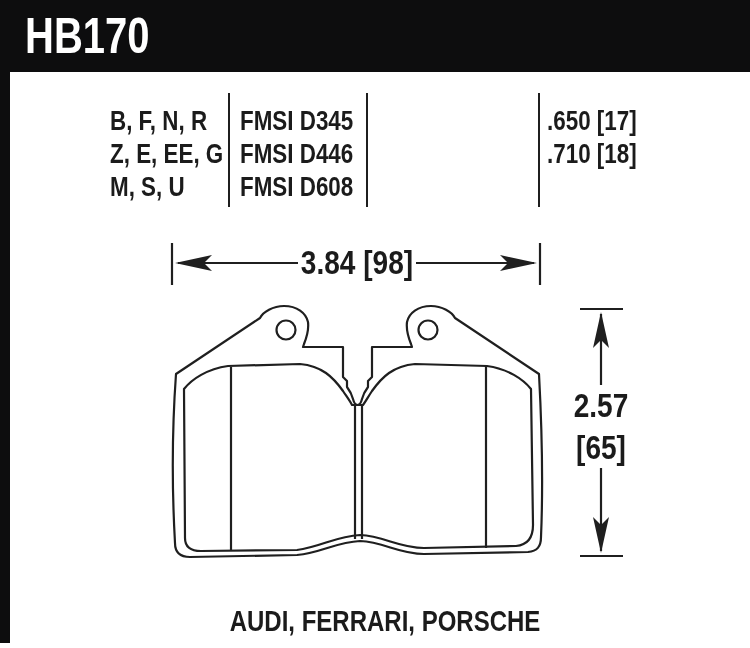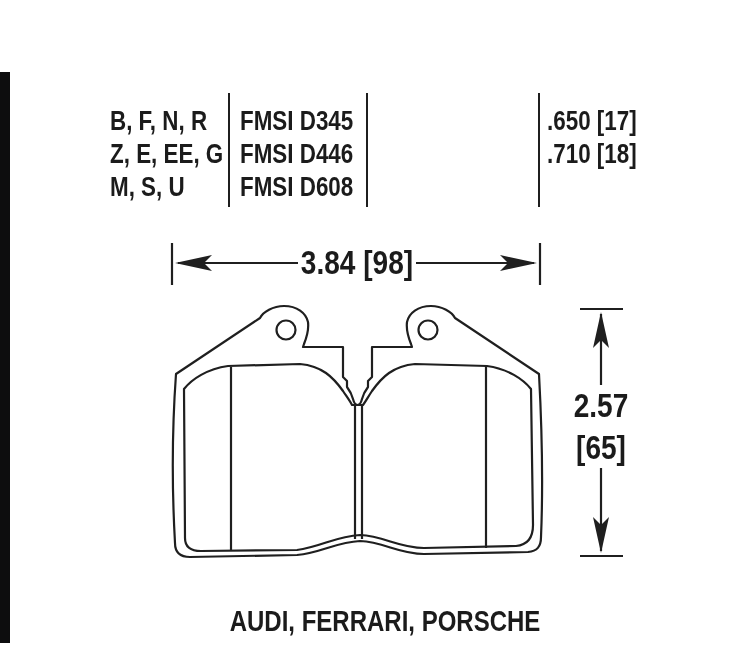--- a/index.html
+++ b/index.html
@@ -29,20 +29,23 @@
     position:absolute;font-weight:bold;font-size:30px;color:#1b1b1b;white-space:nowrap;
     transform:translate(-50%,-50%) scaleX(0.8);
   }
   svg.art{position:absolute;left:0;top:0;}
 </style>
 </head>
 <body>
 
 <div class="page">
 
+  <div class="topbar">
+    <span class="partnum">HB170</span>
+  </div>
 
   <div class="left-strip"></div>
 
   <div class="vline" style="left:228px;"></div>
   <div class="vline" style="left:366px;"></div>
   <div class="vline" style="left:538px;"></div>
 
   <div class="cell" style="left:110px;top:104px;">B, F, N, R</div>
   <div class="cell" style="left:110px;top:137px;">Z, E, EE, G</div>
   <div class="cell" style="left:110px;top:170px;">M, S, U</div>

